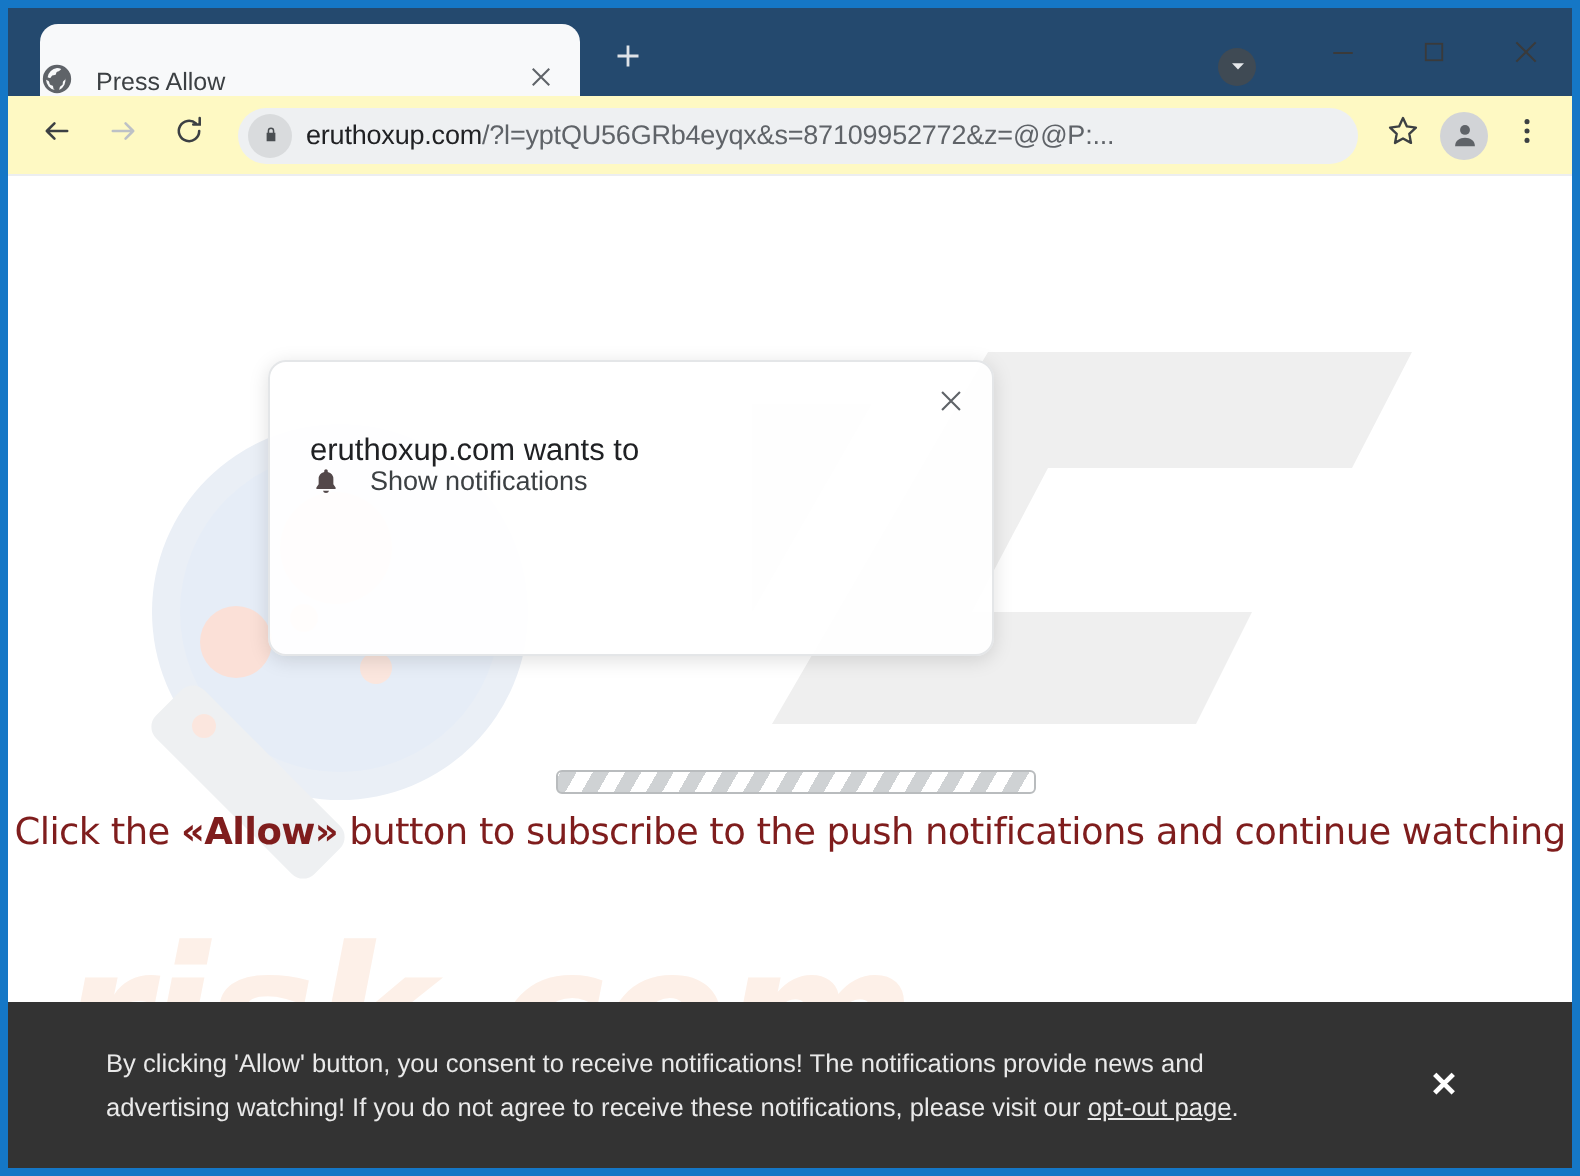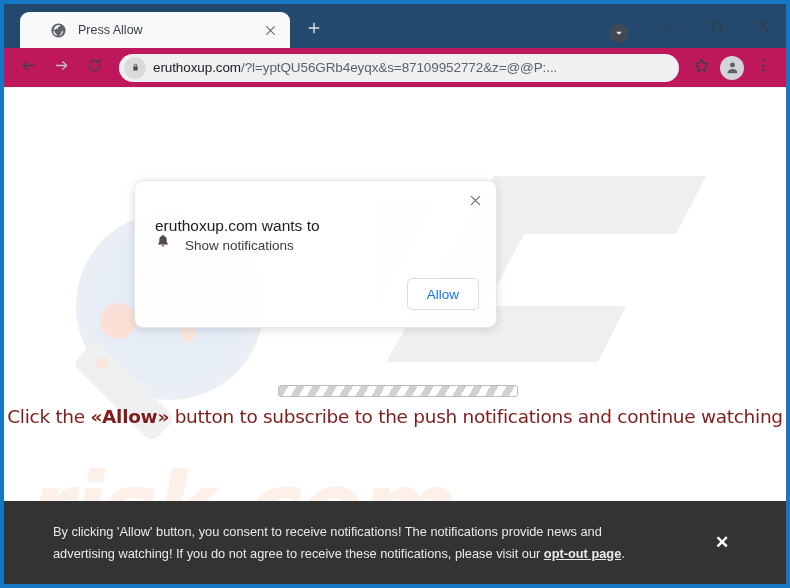--- a/index.html
+++ b/index.html
@@ -27,22 +27,22 @@
     display: flex;
     align-items: flex-end;
   }
   .tab {
     position: relative;
     margin-left: 16px;
     width: 270px; height: 36px;
     background: #f8f9fa;
     border-radius: 9px 9px 0 0;
     display: flex;
-    align-items: center;
-    padding: 0 10px 0 30px;
+    align-items: flex-end;
+    padding: 0 10px 0 0;
     gap: 11px;
   }
   .favicon {
     width: 17px; height: 17px;
     flex: 0 0 17px;
     color: #5f6368;
   }
   .tab-title {
     flex: 1;
     font-size: 12.5px;
@@ -83,21 +83,21 @@
   .wctrl {
     width: 46px; height: 44px;
     display: flex; align-items: center; justify-content: center;
     color: #3a3a3a;
   }
   .wctrl svg { display: block; }
 
   
   .toolbar {
     height: 40px;
-    background: #be185d;
+    background: #fef9c3;
     display: flex;
     align-items: center;
     padding: 0 8px 0 8px;
     gap: 1px;
     border-bottom: 1px solid #eceef0;
   }
   .navbtn {
     width: 32px; height: 32px;
     display: flex; align-items: center; justify-content: center;
     border-radius: 50%;
@@ -239,21 +239,21 @@
   .perm-title {
     position: absolute;
     left: 20px; top: 36px;
     font-size: 15.5px;
     color: #202124;
   }
   .perm-row {
     position: absolute;
     left: 20px; top: 52px;
     display: flex;
-    align-items: flex-end;
+    align-items: flex-start;
     gap: 14px;
   }
   .bell { color: #53484a; }
   .perm-row-label {
     font-size: 13.5px;
     color: #3c4043;
   }
   .perm-actions {
     position: absolute;
     right: 17px; bottom: 17px;
@@ -286,21 +286,21 @@
   .banner-text {
     margin-left: 49px;
     max-width: 605px;
     font-size: 12.8px;
     line-height: 1.72;
     color: #e9e9e9;
   }
   .banner-text a {
     color: #e9e9e9;
     text-decoration: underline;
-    font-weight: 700;
+    font-weight: 400;
   }
   .banner-close {
     position: absolute;
     right: 52px; top: 50%;
     transform: translateY(-50%);
     width: 24px; height: 24px;
     display: flex; align-items: center; justify-content: center;
     color: #ffffff;
     font-size: 17px;
     font-weight: 700;
@@ -472,21 +472,20 @@
         <span class="bell">
           <svg viewBox="0 0 20 20" width="16" height="16" fill="currentColor">
             <path d="M10 2.1c-.6 0-1.1.5-1.1 1.1v.5A4.6 4.6 0 0 0 5.4 8.2v3.2L4 13.4v1h12v-1l-1.4-2V8.2a4.6 4.6 0 0 0-3.5-4.5v-.5c0-.6-.5-1.1-1.1-1.1z"></path>
             <path d="M8.1 15.4a1.95 1.95 0 0 0 3.8 0z"></path>
           </svg>
         </span>
         <span class="perm-row-label">Show notifications</span>
       </div>
 
       <div class="perm-actions">
-        <button class="perm-btn">Allow</button>
       </div>
     </div>
 
     <div class="banner">
       <div class="banner-text">
         <span>By clicking 'Allow' button, you consent to receive notifications! The notifications provide news and</span>
         <span>advertising watching! If you do not agree to receive these notifications, please visit our </span><a href="#">opt-out page</a><span>.</span>
       </div>
       <div class="banner-close">✕</div>
     </div>

